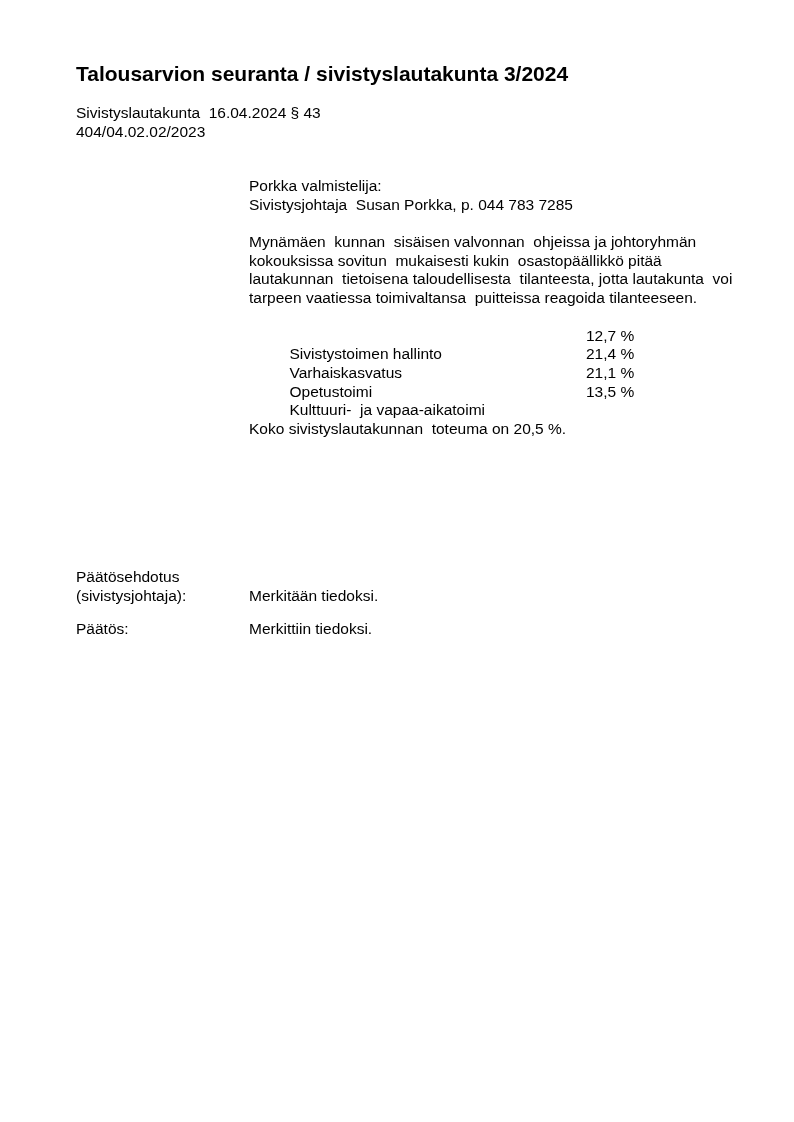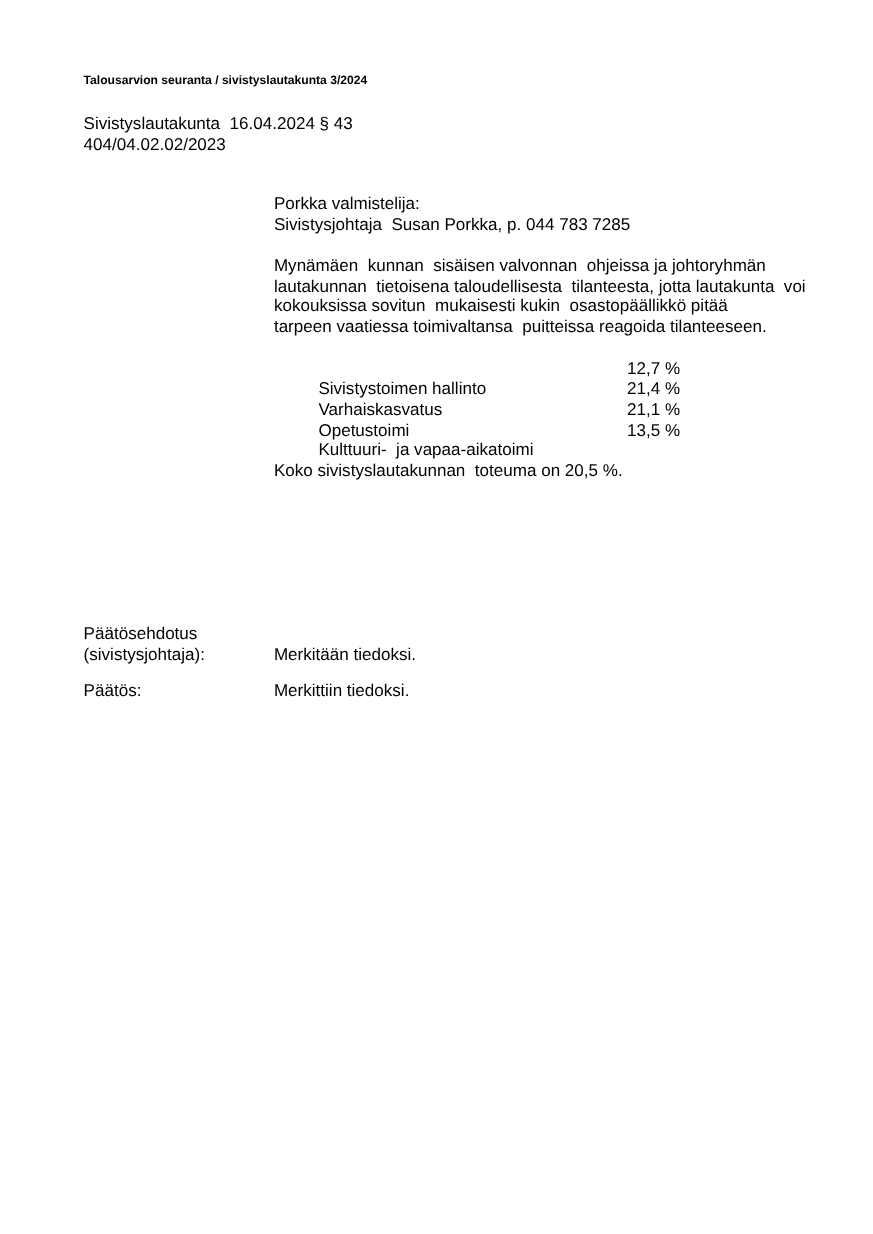--- a/index.html
+++ b/index.html
@@ -21,21 +21,21 @@
   .line {
     white-space: pre;
     height: 18.7px;
     line-height: 18.7px;
   }
   .title {
     position: absolute;
     left: 76px;
     top: 64px;
     font-weight: 700;
-    font-size: 11px;
+    font-size: 21px;
     line-height: 19px;
     white-space: pre;
   }
   .meta {
     position: absolute;
     left: 76px;
     top: 104px;
   }
   .content {
     position: absolute;
@@ -45,21 +45,21 @@
   }
   .block {
     margin-top: 18.7px;
   }
   .trow {
     position: relative;
     padding-left: 6px;
   }
   .tvalue {
     position: absolute;
-    left: 321px;
+    left: 337px;
     top: 0;
   }
   .proposal-label {
     position: absolute;
     left: 76px;
     top: 568px;
   }
   .proposal-text {
     position: absolute;
     left: 249px;
@@ -88,22 +88,22 @@
     <div class="line">404/04.02.02/2023</div>
   </div>
 
   <div class="content">
 
     <div class="line">Porkka valmistelija:</div>
     <div class="line">Sivistysjohtaja  Susan Porkka, p. 044 783 7285</div>
 
     <div class="block">
       <div class="line">Mynämäen  kunnan  sisäisen valvonnan  ohjeissa ja johtoryhmän</div>
+      <div class="line">kokouksissa sovitun  mukaisesti kukin  osastopäällikkö pitää</div>
       <div class="line">lautakunnan  tietoisena taloudellisesta  tilanteesta, jotta lautakunta  voi</div>
-      <div class="line">kokouksissa sovitun  mukaisesti kukin  osastopäällikkö pitää</div>
       <div class="line">tarpeen vaatiessa toimivaltansa  puitteissa reagoida tilanteeseen.</div>
     </div>
 
 
 
     <div class="block">
       <div class="line trow">
         <span class="tlabel">Sivistystoimen hallinto</span>
         <span class="tvalue">12,7 %</span>
       </div>

